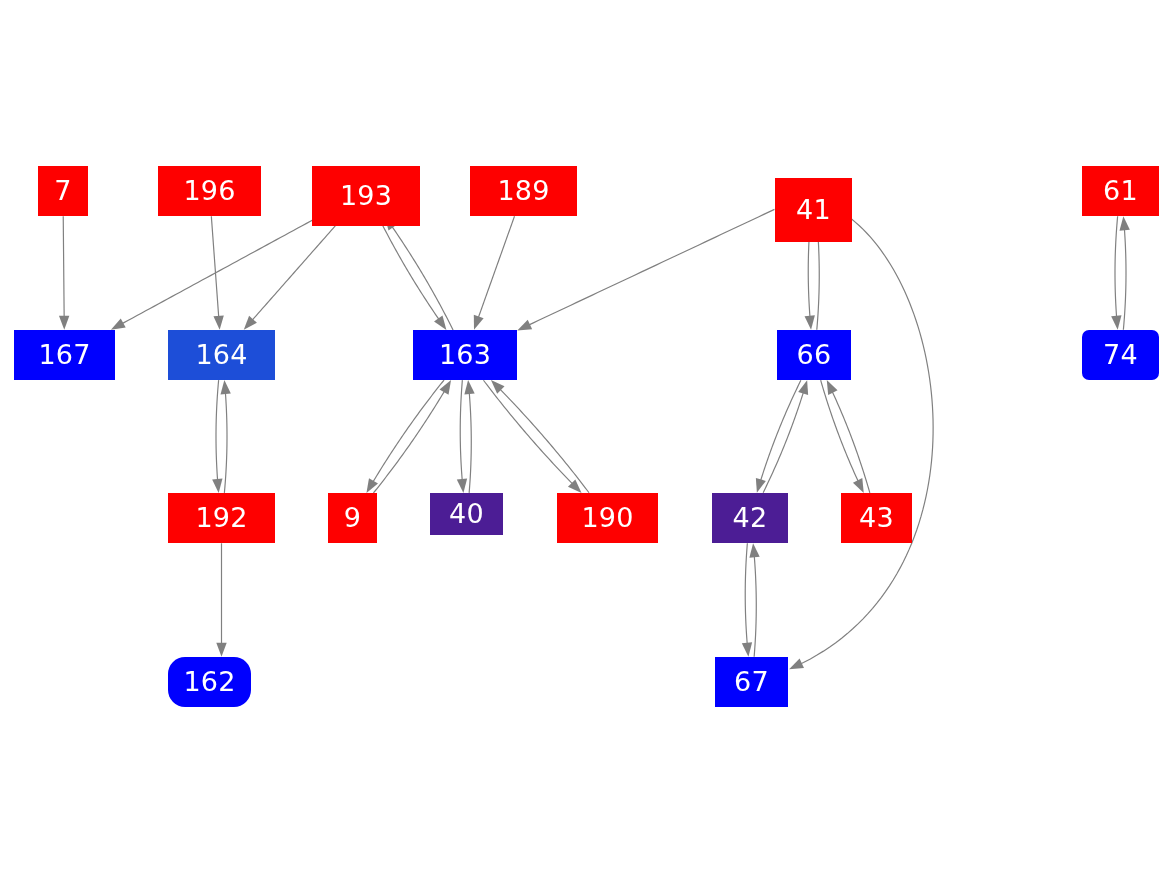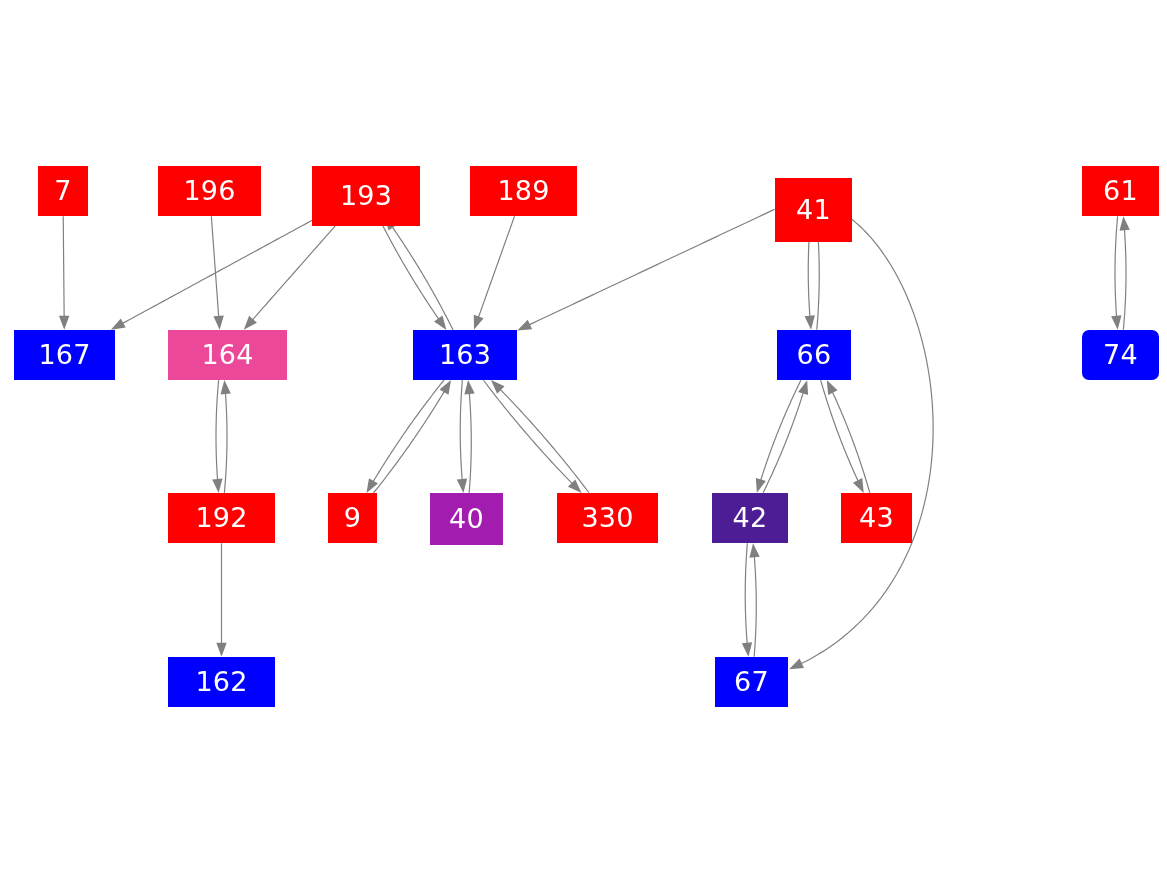--- a/index.html
+++ b/index.html
@@ -118,50 +118,50 @@
       </div>
       <div class="node" style="left: 775px; top: 178px; width: 77px; height: 64px; background: rgb(254, 0, 0); color: rgb(255, 255, 255);">
         <span class="node-label">41</span>
       </div>
       <div class="node" style="left: 1082px; top: 166px; width: 77px; height: 50px; background: rgb(254, 0, 0); color: rgb(255, 255, 255);">
         <span class="node-label">61</span>
       </div>
       <div class="node" style="left: 14px; top: 330px; width: 101px; height: 50px; background: rgb(0, 0, 254); color: rgb(255, 255, 255);">
         <span class="node-label">167</span>
       </div>
-      <div class="node" style="left: 168px; top: 330px; width: 119px; height: 50px; background: #ec4899; color: rgb(255, 255, 255);">
+      <div class="node" style="left: 168px; top: 330px; width: 107px; height: 50px; background: #1d4ed8; color: rgb(255, 255, 255);">
         <span class="node-label">164</span>
       </div>
       <div class="node" style="left: 413px; top: 330px; width: 104px; height: 50px; background: rgb(0, 0, 254); color: rgb(255, 255, 255);">
         <span class="node-label">163</span>
       </div>
       <div class="node" style="left: 777px; top: 330px; width: 74px; height: 50px; background: rgb(0, 0, 254); color: rgb(255, 255, 255);">
         <span class="node-label">66</span>
       </div>
       <div class="node" style="left: 1082px; top: 330px; width: 77px; height: 50px; background: rgb(0, 0, 254); color: rgb(255, 255, 255); border-radius: 7px;">
         <span class="node-label">74</span>
       </div>
       <div class="node" style="left: 168px; top: 493px; width: 107px; height: 50px; background: rgb(254, 0, 0); color: rgb(255, 255, 255);">
         <span class="node-label">192</span>
       </div>
       <div class="node" style="left: 328px; top: 493px; width: 49px; height: 50px; background: rgb(254, 0, 0); color: rgb(255, 255, 255);">
         <span class="node-label">9</span>
       </div>
-      <div class="node" style="left: 430px; top: 493px; width: 73px; height: 52px; background: #a21caf; color: rgb(255, 255, 255);">
+      <div class="node" style="left: 430px; top: 493px; width: 73px; height: 42px; background: #4c1d95; color: rgb(255, 255, 255);">
         <span class="node-label">40</span>
       </div>
       <div class="node" style="left: 557px; top: 493px; width: 101px; height: 50px; background: rgb(254, 0, 0); color: rgb(255, 255, 255);">
-        <span class="node-label">330</span>
+        <span class="node-label">190</span>
       </div>
       <div class="node" style="left: 712px; top: 493px; width: 76px; height: 50px; background: #4c1d95; color: rgb(255, 255, 255);">
         <span class="node-label">42</span>
       </div>
       <div class="node" style="left: 841px; top: 493px; width: 71px; height: 50px; background: rgb(254, 0, 0); color: rgb(255, 255, 255); text-align: center;">
         <span class="node-label">43</span>
       </div>
-      <div class="node" style="left: 168px; top: 657px; width: 107px; height: 50px; background: rgb(0, 0, 254); color: rgb(255, 255, 255);">
+      <div class="node" style="left: 168px; top: 657px; width: 83px; height: 50px; background: rgb(0, 0, 254); color: rgb(255, 255, 255); border-radius: 17px;">
         <span class="node-label">162</span>
       </div>
       <div class="node" style="left: 715px; top: 657px; width: 73px; height: 50px; background: rgb(0, 0, 254); color: rgb(255, 255, 255);">
         <span class="node-label">67</span>
       </div>
     </div>
 </div>
 
 </body></html>

